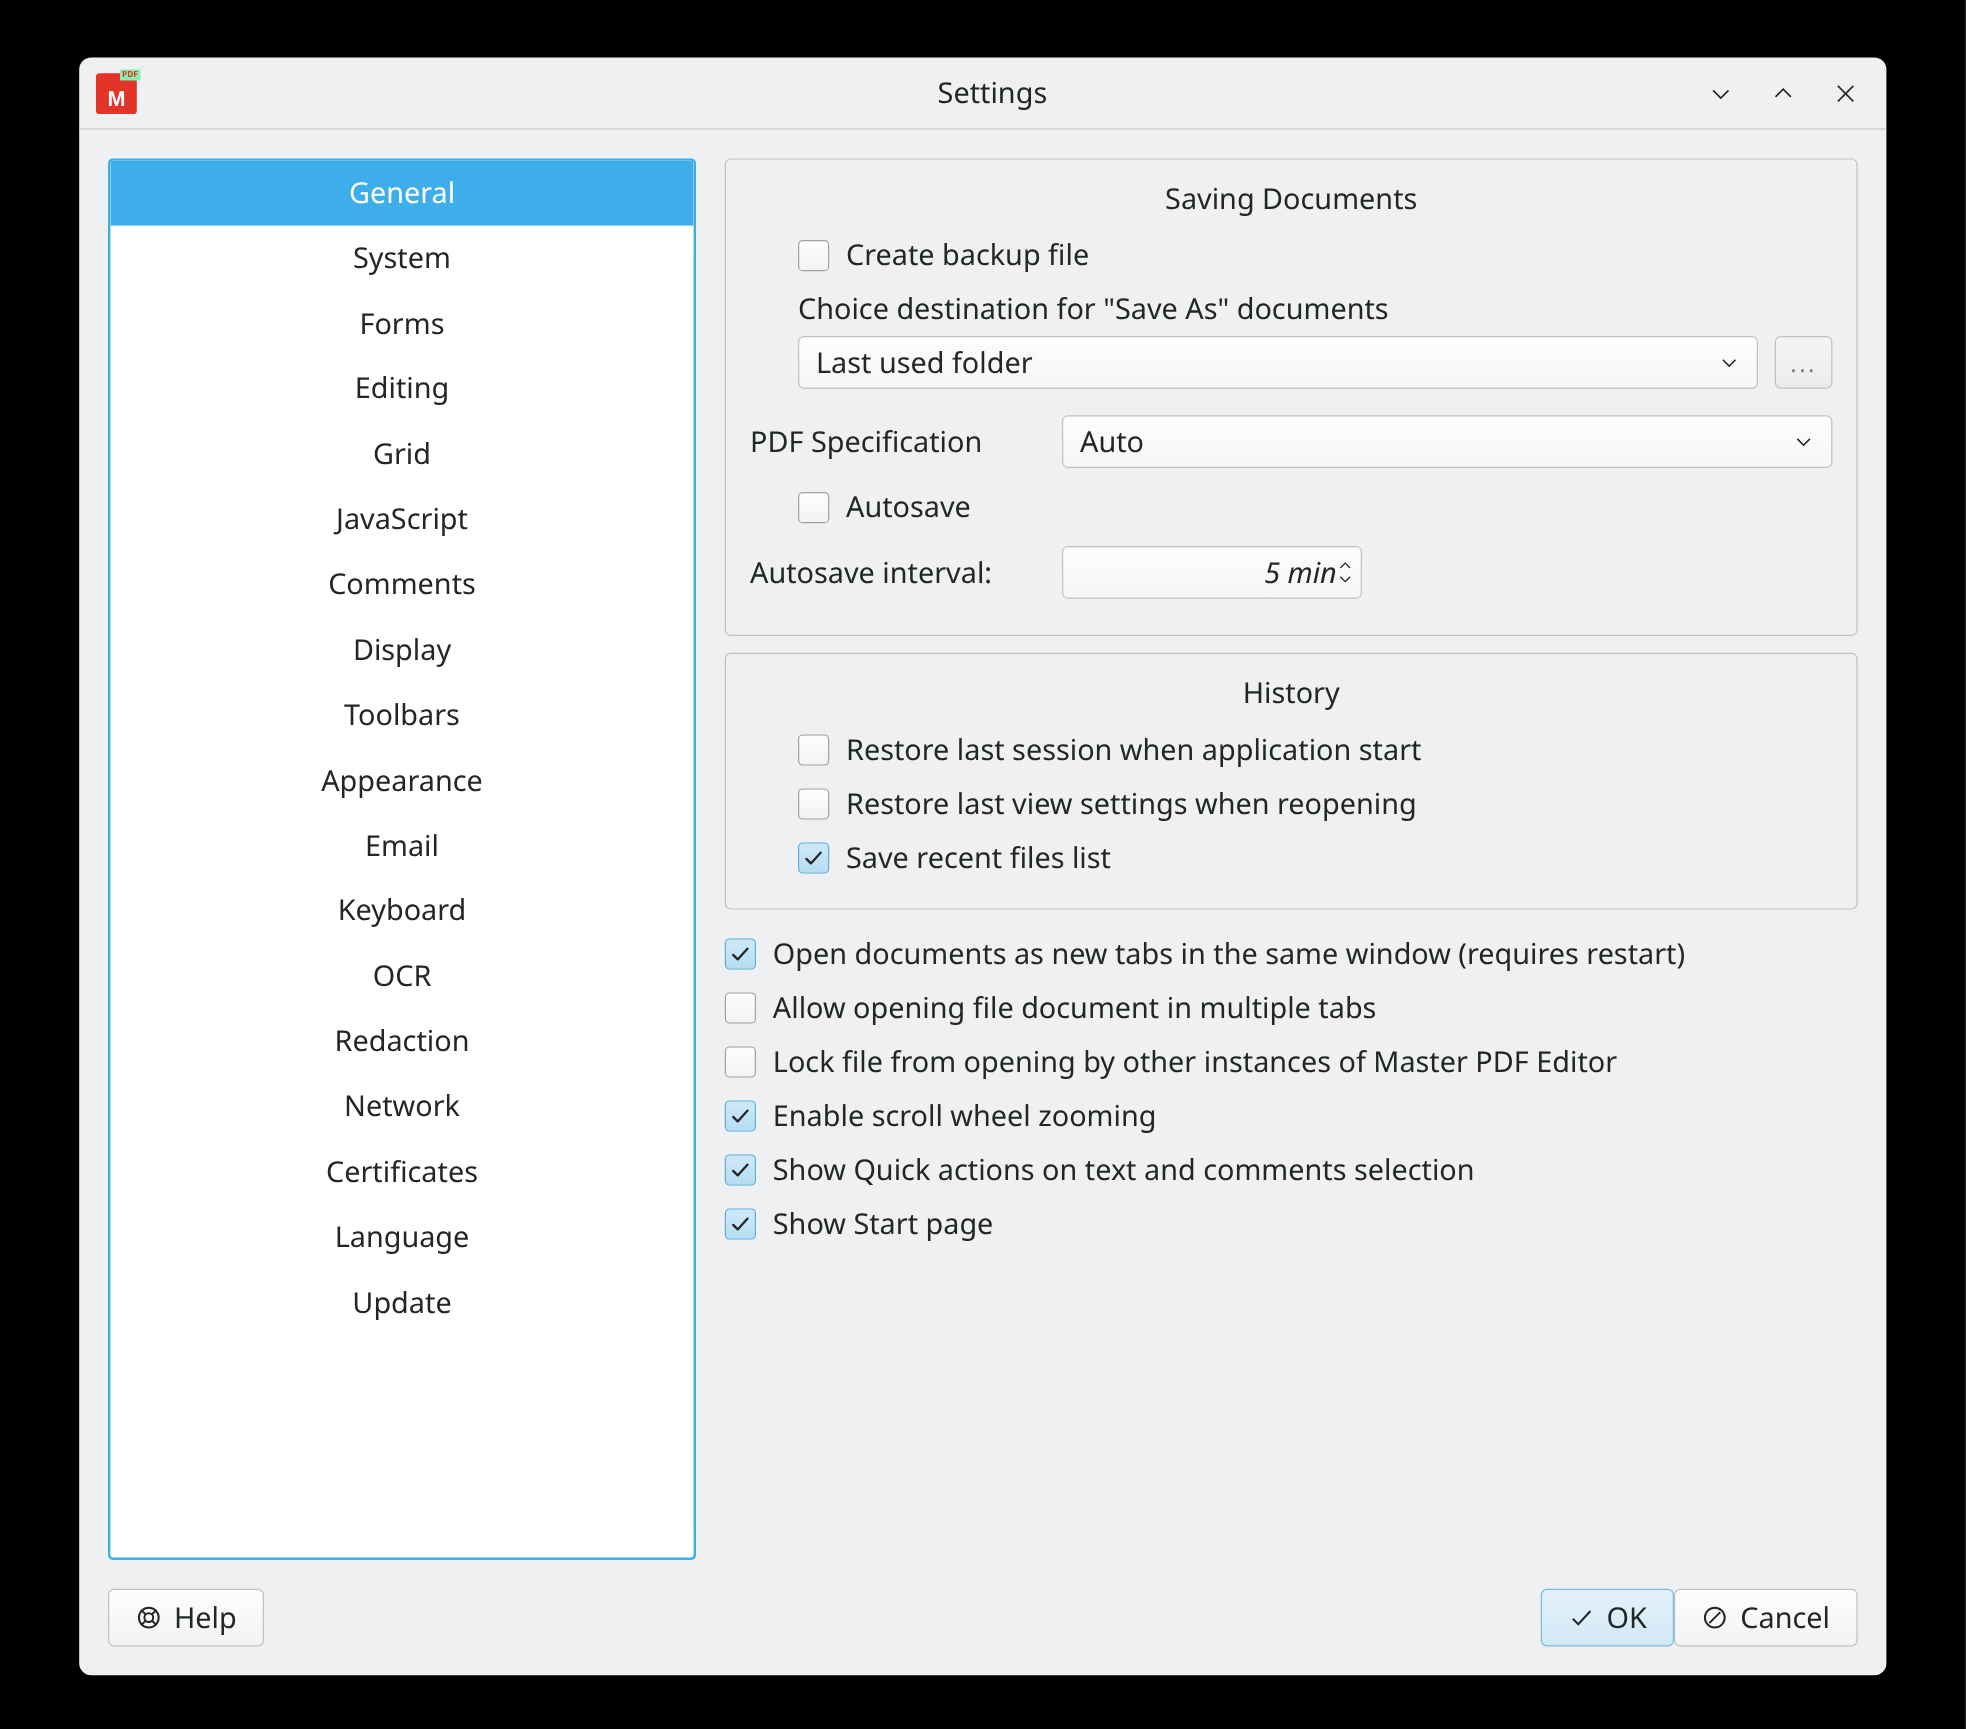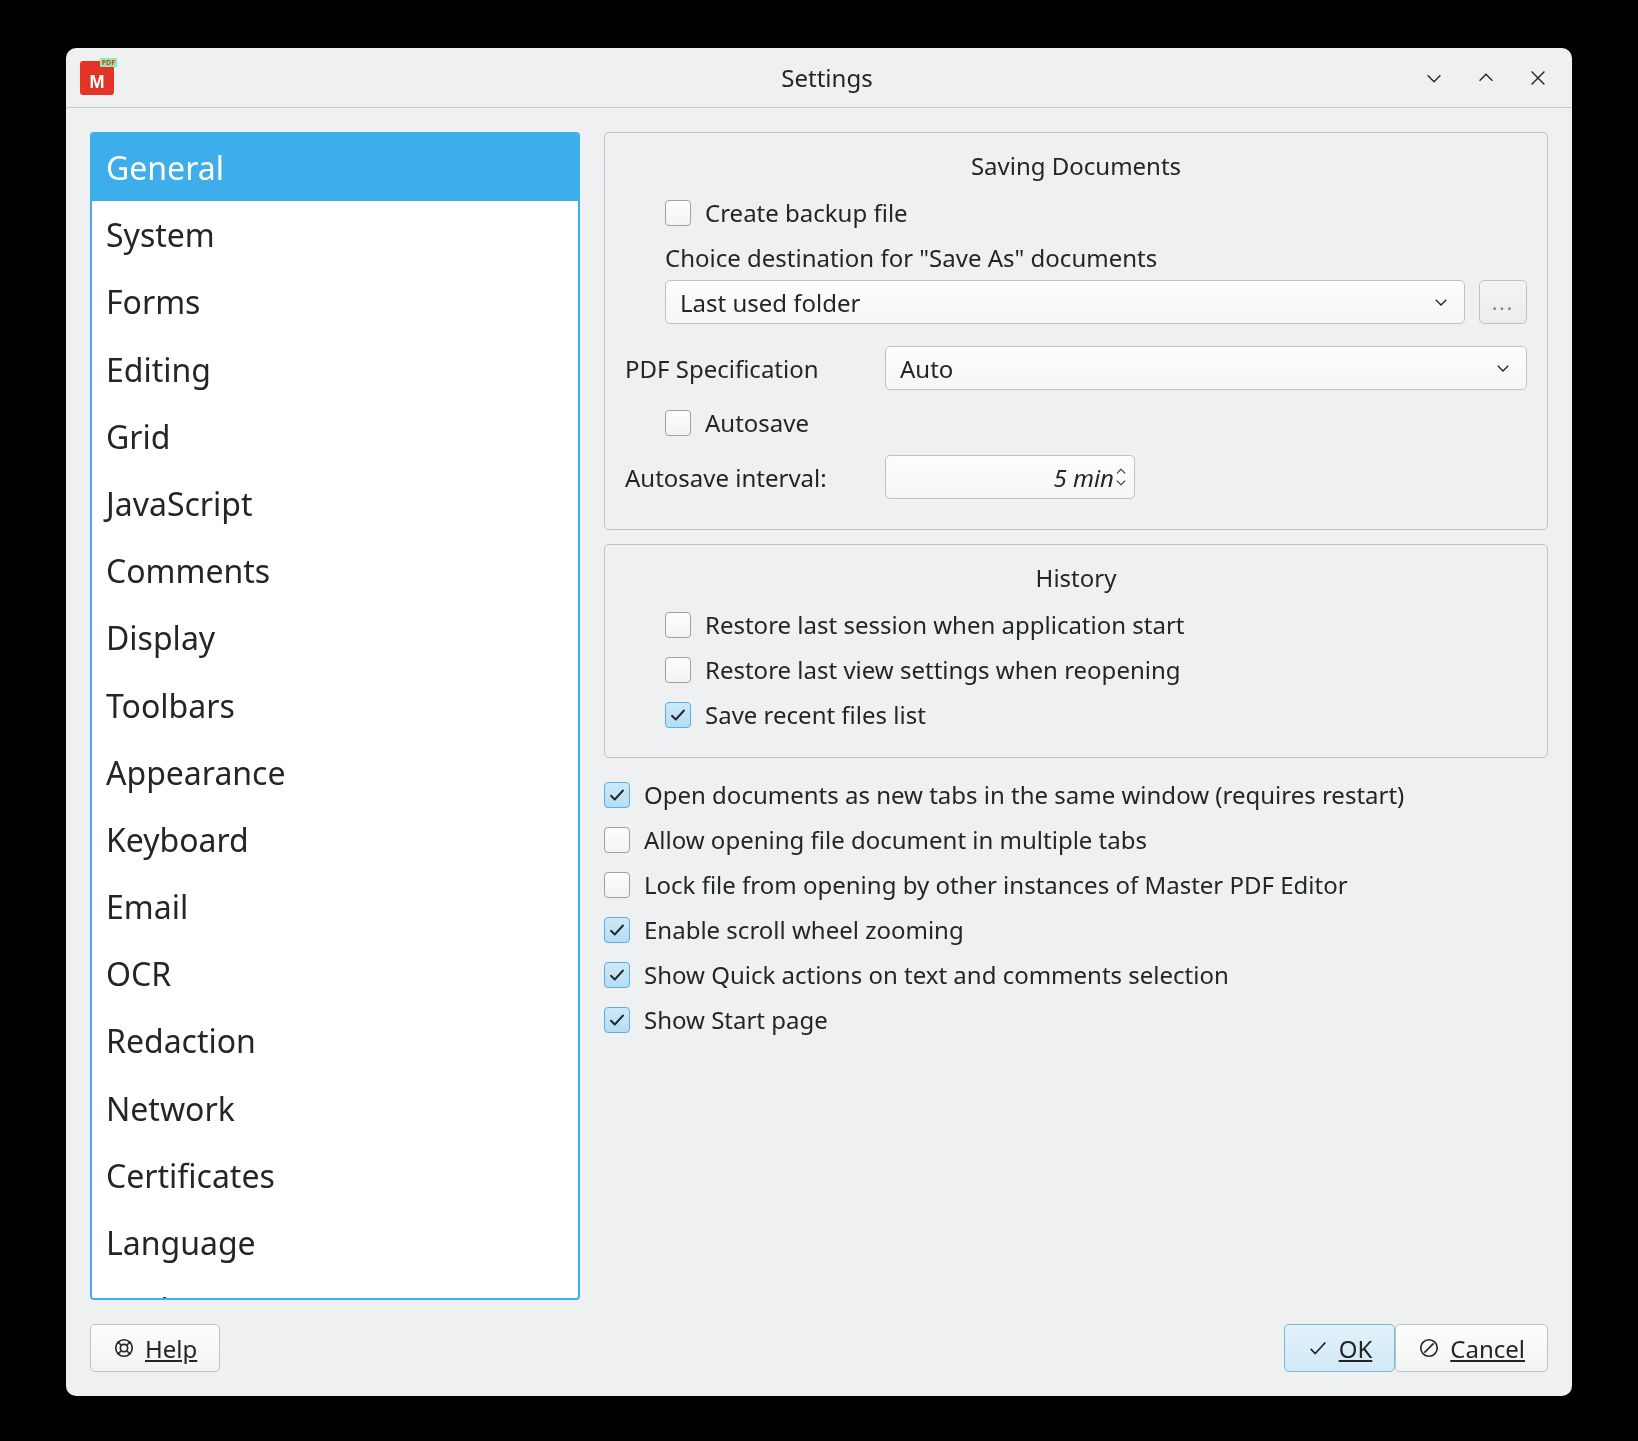--- a/index.html
+++ b/index.html
@@ -93,23 +93,24 @@
   .sidebar {
     width: 490px;
     background: #fff;
     border: 2px solid #3daee9;
     border-radius: 4px;
     overflow-y: auto;
     align-self: stretch;
   }
   .sidebar-item {
     padding: 8px 14px;
-    font-size: 32px;
+    font-size: 24px;
     cursor: pointer;
     line-height: 1.6;
+    text-align: center;
   }
   .sidebar-item.selected {
     background: #3daee9;
     color: #fff;
   }
 
   .main {
     flex: 1;
     display: flex;
     flex-direction: column;
@@ -213,21 +214,20 @@
   }
   .spin-btns {
     display: flex; flex-direction: column; gap: 2px;
   }
   .spin-btns svg { width: 14px; height: 10px; stroke: #232627; stroke-width: 1.8; fill: none; }
 
   .footer {
     display: flex;
     align-items: center;
     padding: 0 24px 24px 24px;
-    text-decoration: underline;
   }
   .btn {
     height: 48px;
     padding: 0 22px;
     background: linear-gradient(#fdfdfd,#f2f3f3);
     border: 1px solid #bfc1c3;
     border-radius: 5px;
     display: inline-flex;
     align-items: center;
     gap: 10px;
@@ -279,22 +279,22 @@
         <div class="sidebar-item selected">General</div>
         <div class="sidebar-item">System</div>
         <div class="sidebar-item">Forms</div>
         <div class="sidebar-item">Editing</div>
         <div class="sidebar-item">Grid</div>
         <div class="sidebar-item">JavaScript</div>
         <div class="sidebar-item">Comments</div>
         <div class="sidebar-item">Display</div>
         <div class="sidebar-item">Toolbars</div>
         <div class="sidebar-item">Appearance</div>
+        <div class="sidebar-item">Email</div>
         <div class="sidebar-item">Keyboard</div>
-        <div class="sidebar-item">Email</div>
         <div class="sidebar-item">OCR</div>
         <div class="sidebar-item">Redaction</div>
         <div class="sidebar-item">Network</div>
         <div class="sidebar-item">Certificates</div>
         <div class="sidebar-item">Language</div>
         <div class="sidebar-item">Update</div>
       </div>
 
     <div class="main">
 

